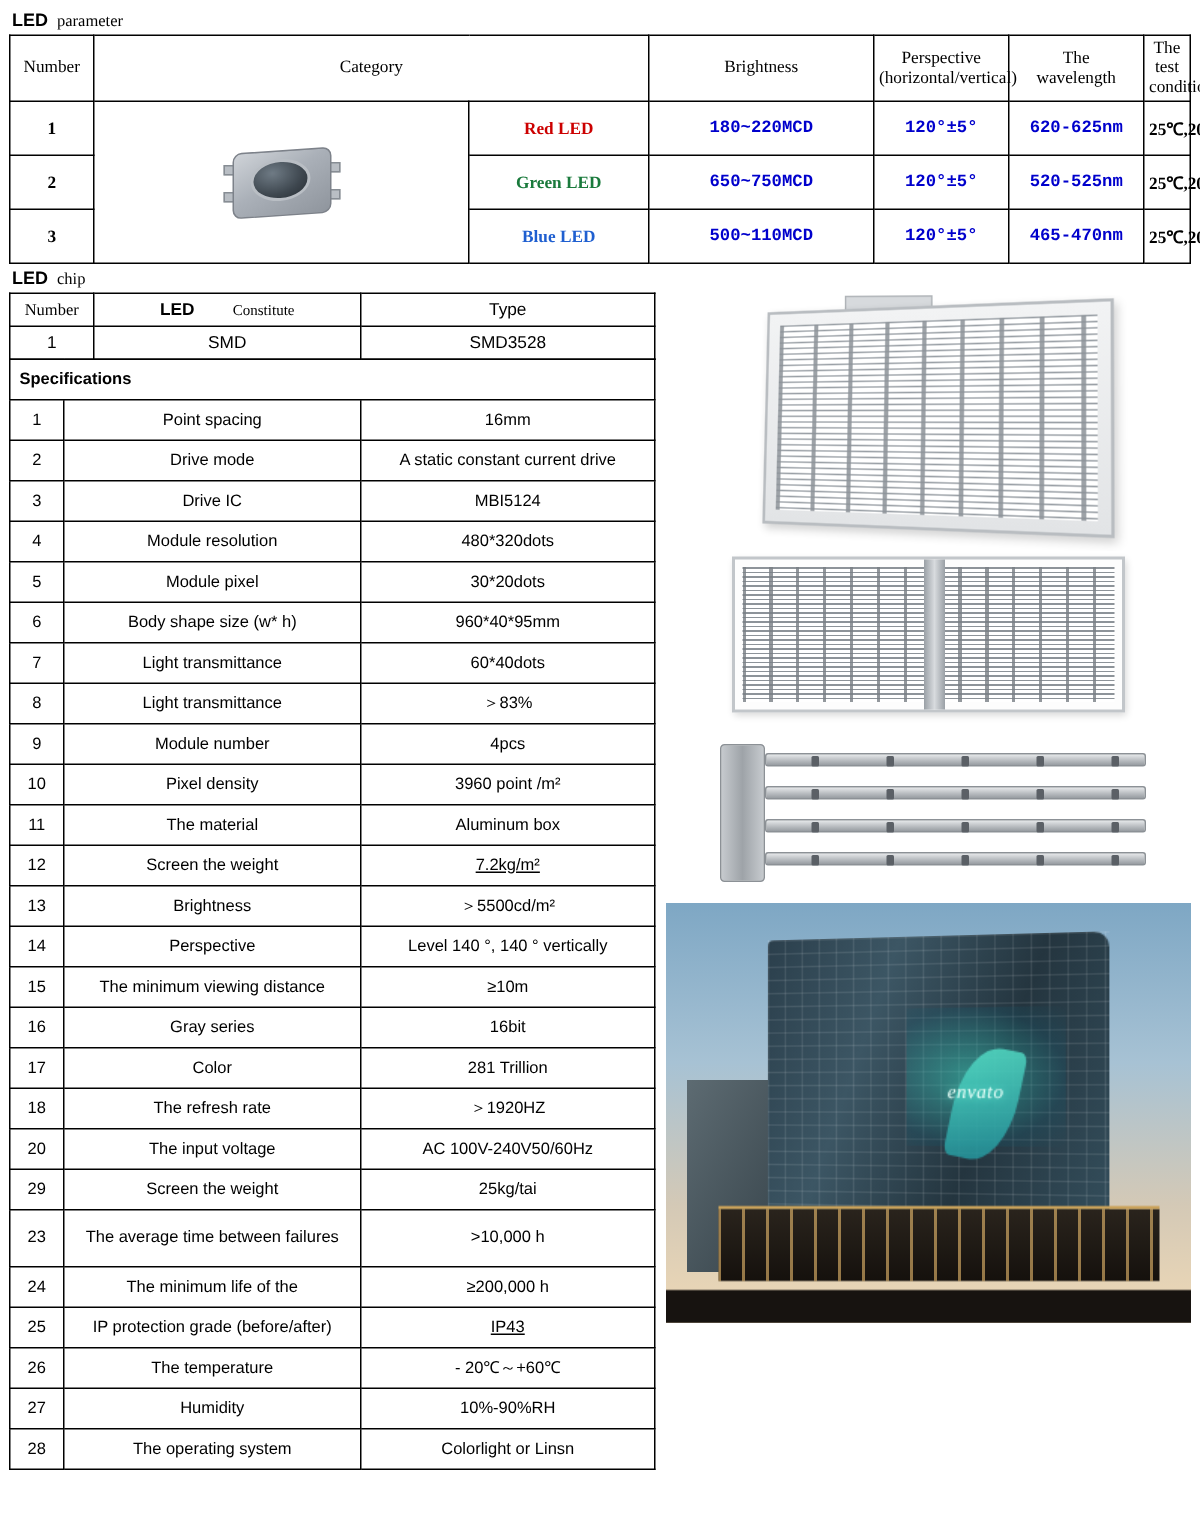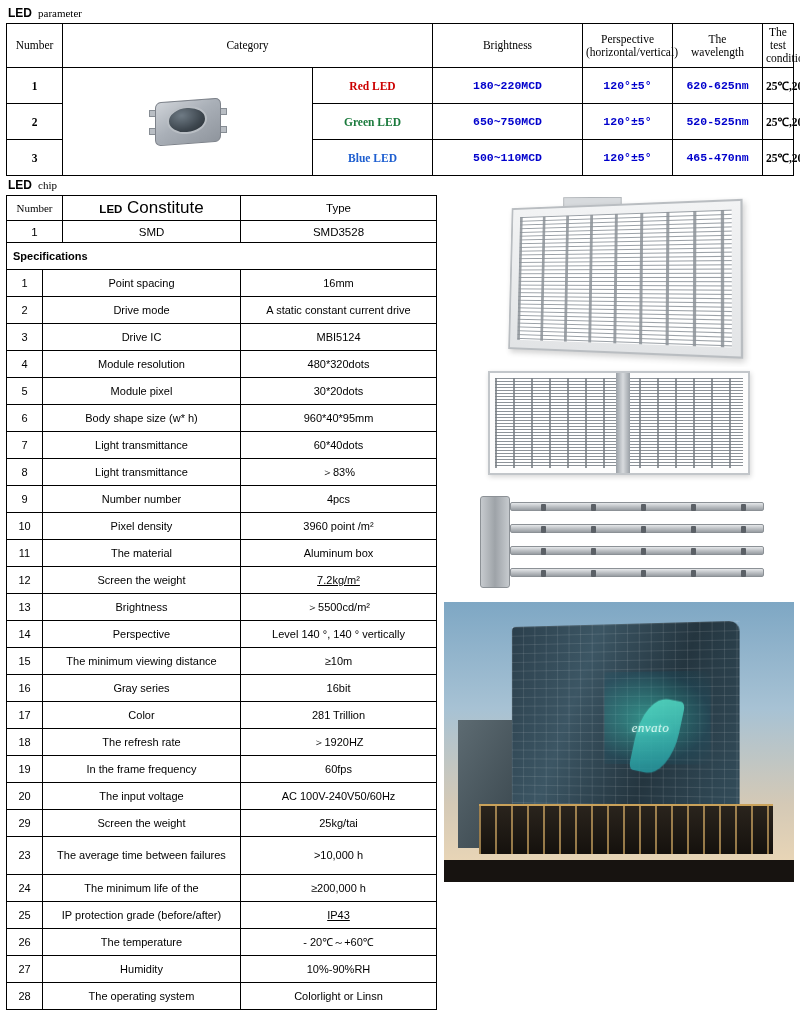--- a/index.html
+++ b/index.html
@@ -128,22 +128,23 @@
   #led-chip-table .hdr {
     font-family: "Liberation Serif", serif;
     font-size: 11px;
   }
   .constitute-hdr {
     font-size: 12px;
     font-weight: bold;
   }
   .constitute-hdr .sm {
     font-weight: normal;
-    font-family: Liberation Sans, sans-serif;
-    font-size: 17px;
+    font-family: Liberation Serif, serif;
+    font-size: 10px;
+    padding-left: 23px;
   }
 
   
   .spec-title-row td {
     text-align: left;
     font-weight: bold;
     font-size: 12px;
     padding-left: 6px;
     height: 22px;
   }
@@ -474,21 +475,21 @@
               <td class="c-name">Light transmittance</td>
               <td>60*40dots</td>
             </tr>
         <tr>
               <td class="c-num">8</td>
               <td class="c-name">Light transmittance</td>
               <td>＞83%</td>
             </tr>
         <tr>
               <td class="c-num">9</td>
-              <td class="c-name">Number number</td>
+              <td class="c-name">Module number</td>
               <td>4pcs</td>
             </tr>
         <tr>
               <td class="c-num">10</td>
               <td class="c-name">Pixel density</td>
               <td>3960 point /m²</td>
             </tr>
         <tr>
               <td class="c-num">11</td>
               <td class="c-name">The material</td>
@@ -521,25 +522,20 @@
             </tr>
         <tr>
               <td class="c-num">17</td>
               <td class="c-name">Color</td>
               <td>281 Trillion</td>
             </tr>
         <tr>
               <td class="c-num">18</td>
               <td class="c-name">The refresh rate</td>
               <td>＞1920HZ</td>
-            </tr>
-        <tr>
-              <td class="c-num">19</td>
-              <td class="c-name">In the frame frequency</td>
-              <td>60fps</td>
             </tr>
         <tr>
               <td class="c-num">20</td>
               <td class="c-name">The input voltage</td>
               <td>AC 100V-240V50/60Hz</td>
             </tr>
         <tr>
               <td class="c-num">29</td>
               <td class="c-name">Screen the weight</td>
               <td>25kg/tai</td>

